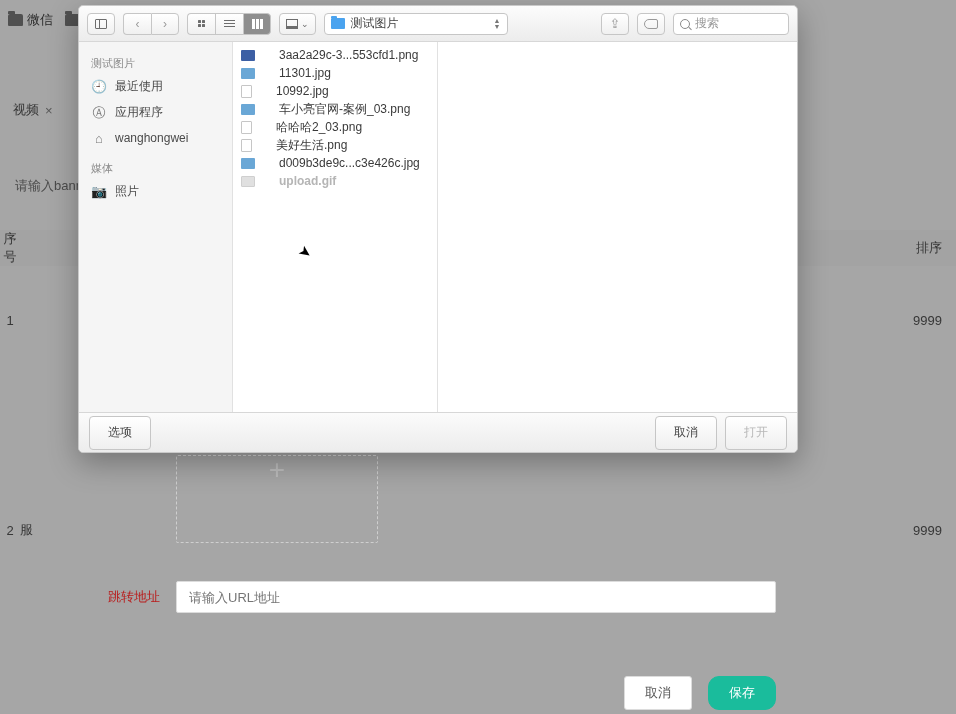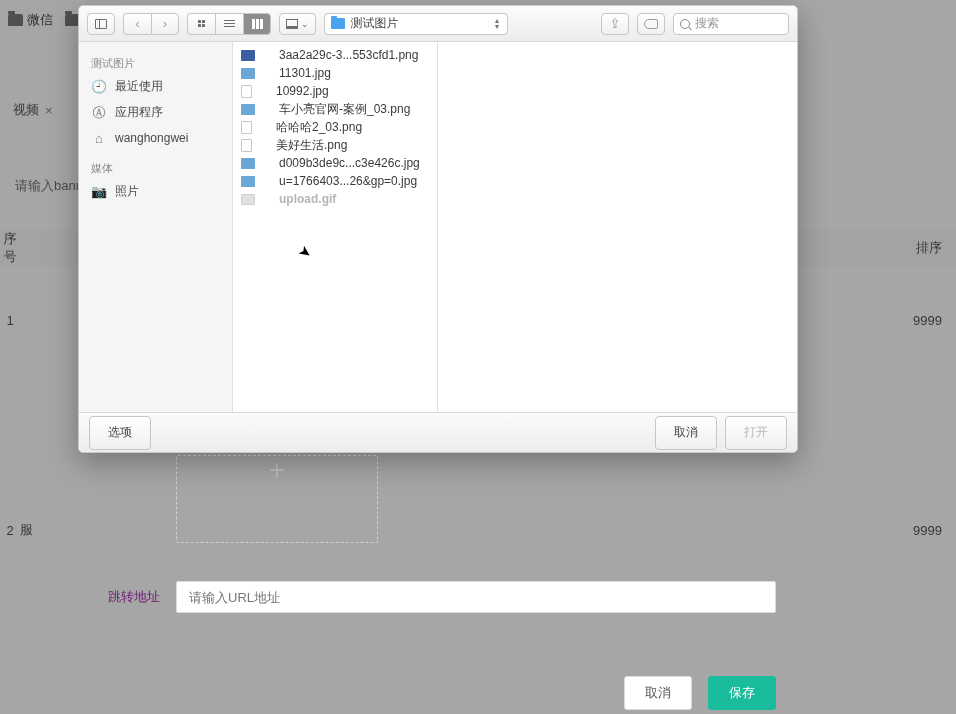--- a/index.html
+++ b/index.html
@@ -27,26 +27,26 @@
 
   .bg-row { position: absolute; left: 0; right: 0; height: 36px; display: flex; align-items: center; font-size: 13px; color: #555; }
   .bg-row .c1 { width: 20px; text-align: center; }
   .bg-row .c2 { width: 56px; }
   .bg-row .c3 { flex: 1; }
   .bg-row .c4 { width: 70px; text-align: right; padding-right: 14px; }
   .upload-box { position: absolute; left: 176px; top: 455px; width: 202px; height: 88px; border: 1px dashed #cfcfcf; border-radius: 2px; display:flex; align-items:flex-start; justify-content:center; }
   .upload-plus { font-size: 28px; color: #bdbdbd; font-weight: 200; line-height: 28px; margin-top: 0; }
 
   .url-row { position: absolute; left: 108px; top: 580px; display: flex; align-items: center; width: 668px; height: 34px; }
-  .url-label { font-size: 13px; color: #701a75; width: 68px; }
+  .url-label { font-size: 13px; color: #b91c1c; width: 68px; }
   .url-input { flex: 1; height: 32px; border: 1px solid #dcdcdc; border-radius: 2px; padding: 0 12px; font-size: 13px; color: #999; }
 
   .mid-btns { position: absolute; left: 624px; top: 676px; display: flex; gap: 16px; }
   .mid-btn { height: 34px; padding: 0 20px; border-radius: 3px; font-size: 13px; border: 1px solid #dcdcdc; background: #fff; color: #555; cursor: pointer; }
-  .mid-btn.primary { background: #1abc9c; color: #fff; border-color: #1abc9c; }
+  .mid-btn.primary { background: #1abc9c; color: #fff; border-color: #1abc9c; border-radius: 11px; }
 
   
   .picker {
     position: absolute; left: 78px; top: 5px; width: 720px; height: 448px;
     background: #f3f3f3; border: 1px solid #c9c9c9; border-radius: 5px;
     box-shadow: 0 10px 30px rgba(0,0,0,0.3);
     display: flex; flex-direction: column;
   }
   .picker-toolbar {
     height: 36px; border-bottom: 1px solid #d7d7d7;
@@ -291,24 +291,20 @@
           <span>哈哈哈2_03.png</span>
         </div>
         <div class="file-row">
           <span class="thumb w"></span>
           <span>美好生活.png</span>
         </div>
         <div class="file-row">
           <span class="thumb "></span>
           <span>d009b3de9c...c3e426c.jpg</span>
         </div>
-        <div class="file-row">
-          <span class="thumb "></span>
-          <span>u=1766403...26&amp;gp=0.jpg</span>
-        </div>
         <div class="file-row dim">
           <span class="thumb g"></span>
           <span>upload.gif</span>
         </div>
       </div>
     <div class="preview-col"></div>
   </div>
 
   <div class="picker-footer">
     <button class="ft-btn">选项</button>

